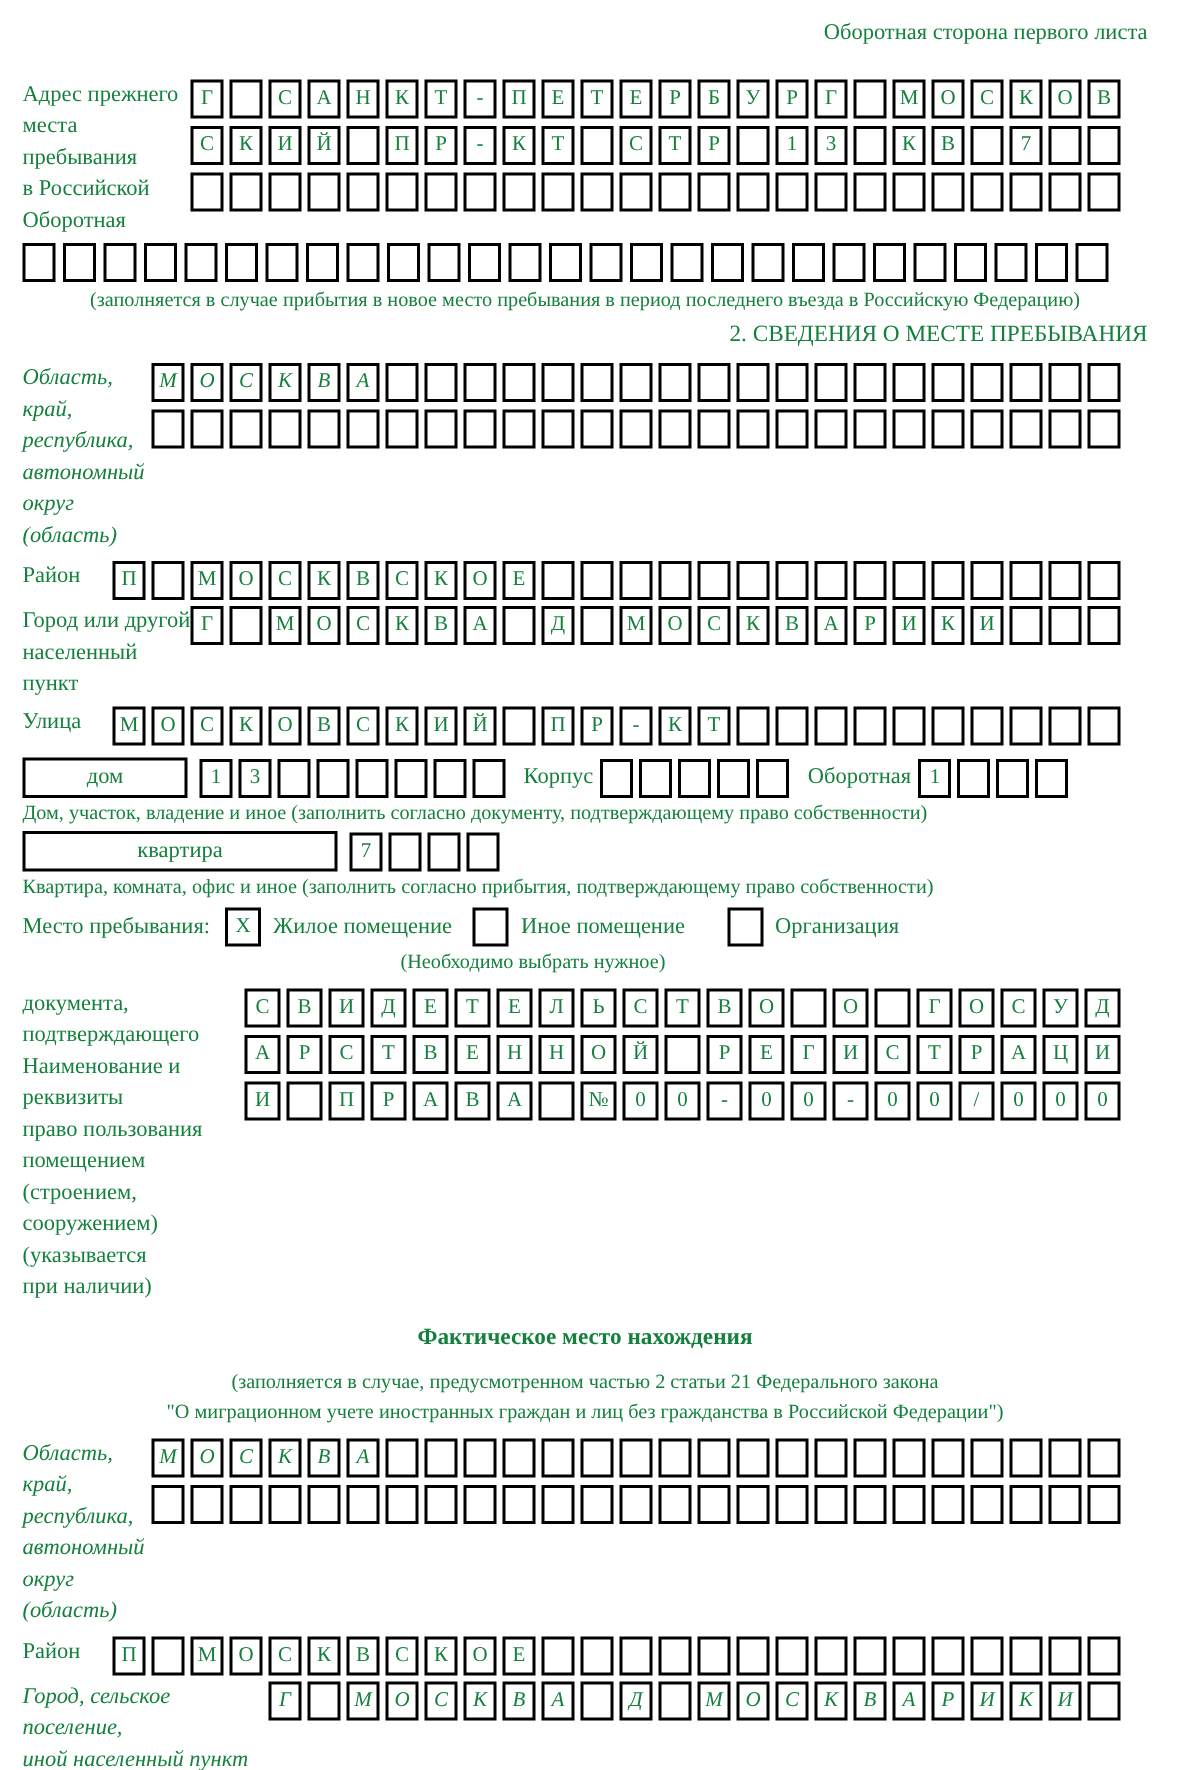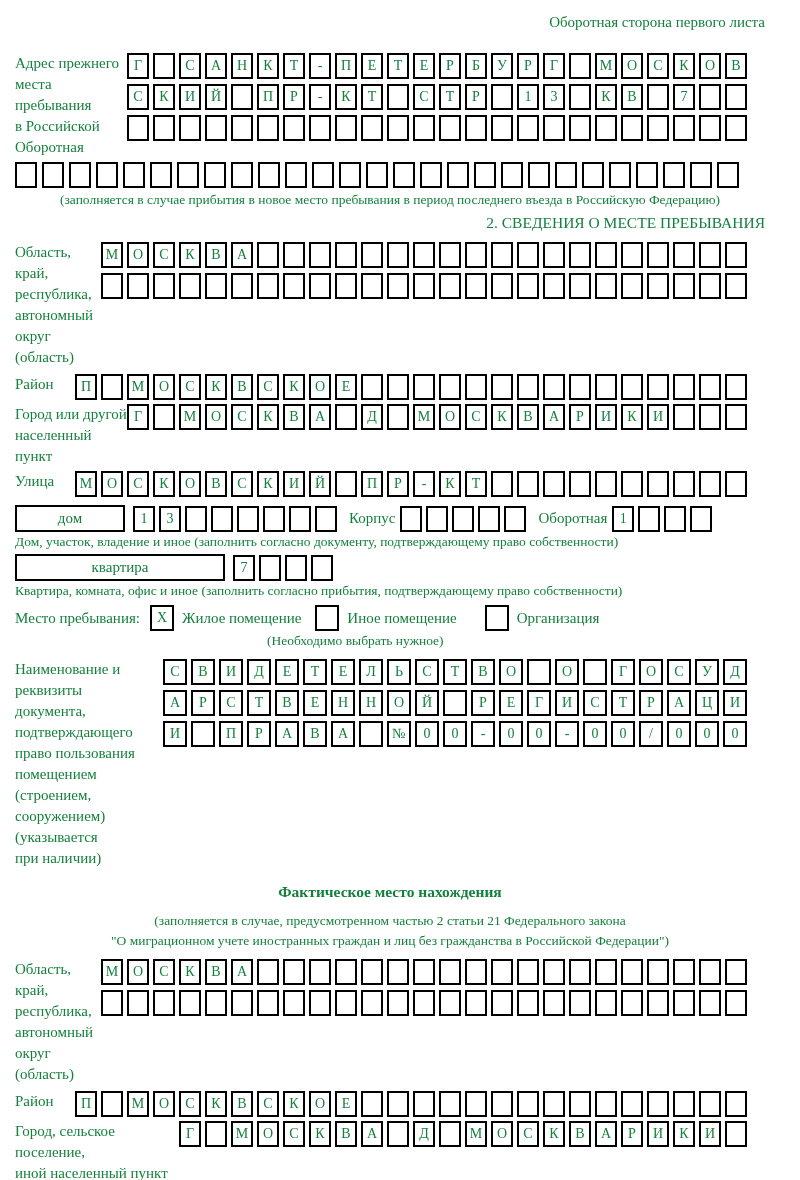--- a/index.html
+++ b/index.html
@@ -22,21 +22,21 @@
   .cells.gap5{gap:5px;}
   .cell{
     flex:none;display:flex;align-items:center;justify-content:center;
     width:22px;height:26px;border:2px solid #000;box-sizing:border-box;
     font-size:14px;line-height:1;background:#fff;
   }
   .wide .cell{width:24px;}
   .note{font-size:13.5px;}
   .center{text-align:center;}
   .sec-title{font-weight:normal;font-size:15.5px;text-align:right;margin:6px 0 10px 0;}
-  .mb4{margin-bottom:4px;} .mb6{margin-bottom:6px;} .mb8{margin-bottom:8px;}
+  .mb4{margin-bottom:4px;} .mb6{margin-bottom:6px;font-style:italic;} .mb8{margin-bottom:8px;}
   
   .hrow{display:flex;align-items:center;margin:8px 0 2px 0;}
   .wbox{
     flex:none;height:27px;border:2px solid #000;box-sizing:border-box;
     display:flex;align-items:center;justify-content:center;font-size:15px;
   }
   .wbox.w127{width:110px;margin-right:8px;}
   .wbox.w210{width:210px;margin-right:8px;}
   .inline-label{font-size:15px;margin:0 5px 0 12px;flex:none;}
   
@@ -390,22 +390,22 @@
     <span class="opt-label">Жилое помещение</span>
     <span class="checkbox"></span>
     <span class="opt-label">Иное помещение</span>
     <span class="checkbox ml20"></span>
     <span class="opt-label">Организация</span>
   </div>
   <div class="stay-note">(Необходимо выбрать нужное)</div>
 
   <div class="frow mb8">
     <div class="flabel w148">
+        <div>документа, подтверждающего</div>
         <div>Наименование и реквизиты</div>
-        <div>документа, подтверждающего</div>
         <div>право пользования</div>
         <div>помещением (строением,</div>
         <div>сооружением) (указывается</div>
         <div>при наличии)</div>
       </div>
     <div class="rows">
       <div class="cells wide">
           <span class="cell">С</span>
           <span class="cell">В</span>
           <span class="cell">И</span>

